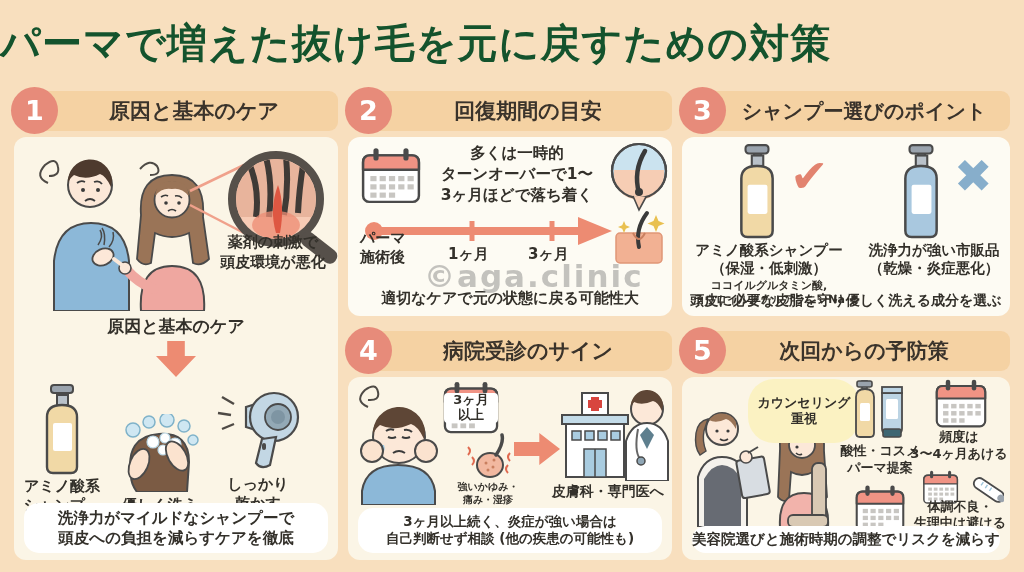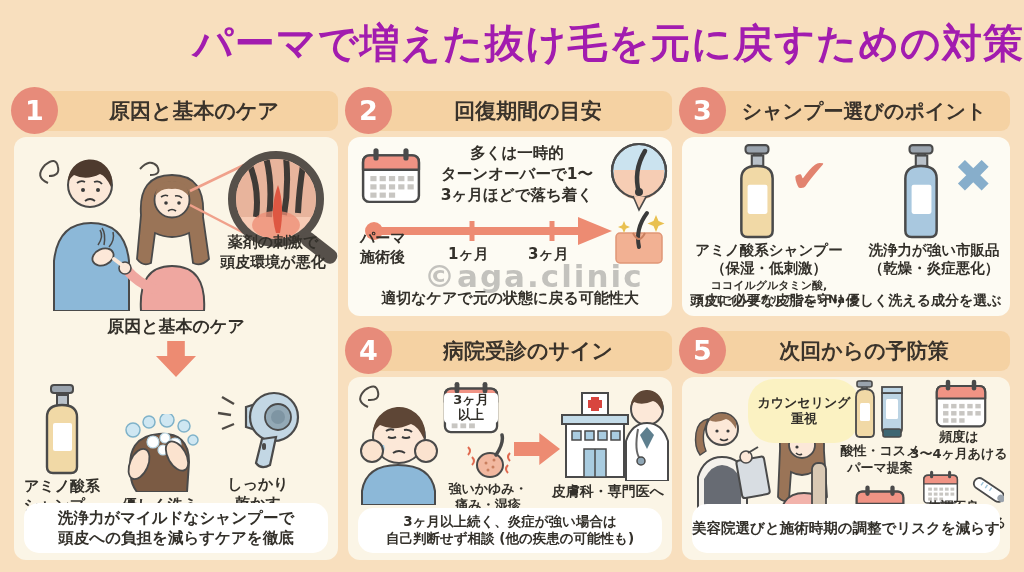--- a/index.html
+++ b/index.html
@@ -1,20 +1,20 @@
 <!DOCTYPE html>
 <html><head>
 <meta charset="utf-8">
 <style>
   html,body{margin:0;padding:0;}
   .page{position:relative;width:1024px;height:572px;background:#F8DFBE;overflow:hidden;
         font-family:"DejaVu Sans","Liberation Sans",sans-serif;color:#33302A;}
   .pre{white-space:pre-line;}
-  .page-title{position:absolute;top:16px;left:0;width:100%;text-align:right;
-        font-size:40px;font-weight:bold;color:#a21caf;letter-spacing:1px;}
+  .page-title{position:absolute;top:16px;left:0;width:100%;text-align:left;
+        font-size:40px;font-weight:bold;color:#14532d;letter-spacing:1px;}
   .panel{position:absolute;}
   .phead{position:absolute;top:0;left:0;right:0;height:42px;}
   .pbar{position:absolute;left:8px;right:0;top:1px;height:40px;background:#F5D2A3;border-radius:9px;
         display:flex;align-items:center;justify-content:center;}
   .ptitle{font-size:21px;font-weight:bold;color:#3A332B;padding-left:28px;}
   .pnum{position:absolute;left:-3px;top:-3px;width:47px;height:47px;border-radius:50%;
         background:#E78B7A;color:#FFF;font-size:27px;font-weight:bold;
         display:flex;align-items:center;justify-content:center;z-index:2;}
   .pbody{position:absolute;left:0;right:0;top:47px;bottom:0;border-radius:12px;}
   .cream{background:#FBF5E6;}
@@ -316,21 +316,21 @@
             <circle cx="28" cy="37" r="1.5"></circle>
             <circle cx="34" cy="27" r="1.5"></circle>
           </g>
         <g stroke="#E06A50" stroke-width="2" fill="none">
           <path d="M8,22 q4,-4 0,-8"></path>
             <path d="M12,32 q4,-4 0,-8"></path>
             <path d="M50,28 q-4,-4 0,-8"></path>
             <path d="M48,40 q-4,-4 0,-8"></path>
         </g>
       </svg>
-      <div class="abs pre bold ctr" style="left:82px;top:104px;width:116px;font-size:13px;line-height:1.25">強いかゆみ・
+      <div class="abs pre bold ctr" style="left:82px;top:104px;width:116px;font-size:10px;line-height:1.25">強いかゆみ・
 痛み・湿疹</div>
       <div class="abs right-arrow" style="left:166px;top:56px"></div>
       <svg class="abs" style="left:212px;top:14px" width="70" height="88" viewBox="0 0 70 88">
         <rect x="22" y="2" width="26" height="22" fill="#FFF" stroke="#4A4A4A" stroke-width="2"></rect>
         <rect x="31" y="6" width="8" height="14" fill="#D8453E"></rect>
           <rect x="28" y="9" width="14" height="8" fill="#D8453E"></rect>
         <rect x="2" y="24" width="66" height="9" fill="#C3DBE8" stroke="#4A4A4A" stroke-width="2"></rect>
         <rect x="6" y="33" width="58" height="53" fill="#FFF" stroke="#4A4A4A" stroke-width="2"></rect>
         <g fill="#A9CCE0" stroke="#4A4A4A" stroke-width="1.5">
           <rect x="12" y="40" width="9" height="9"></rect>
@@ -416,17 +416,17 @@
           <rect x="78" y="12" width="8" height="7" rx="3.5" fill="#9AA3AD"></rect>
           <g stroke="#9DC4D8" stroke-width="1.4">
               <line x1="58" y1="12" x2="58" y2="16"></line>
               <line x1="63" y1="12" x2="63" y2="16"></line>
               <line x1="68" y1="12" x2="68" y2="16"></line>
             </g>
         </g>
       </svg>
       <div class="abs pre bold ctr" style="left:228px;top:122px;width:100px;font-size:13px;line-height:1.25">体調不良・
 生理中は避ける</div>
-      <div class="pill" style="font-size:14.5px;padding:15px 0">美容院選びと施術時期の調整でリスクを減らす</div>
+      <div class="pill" style="font-size:14.5px;padding:4px 0">美容院選びと施術時期の調整でリスクを減らす</div>
     </div>
   </div>
 
 </div>
 
 </body></html>

